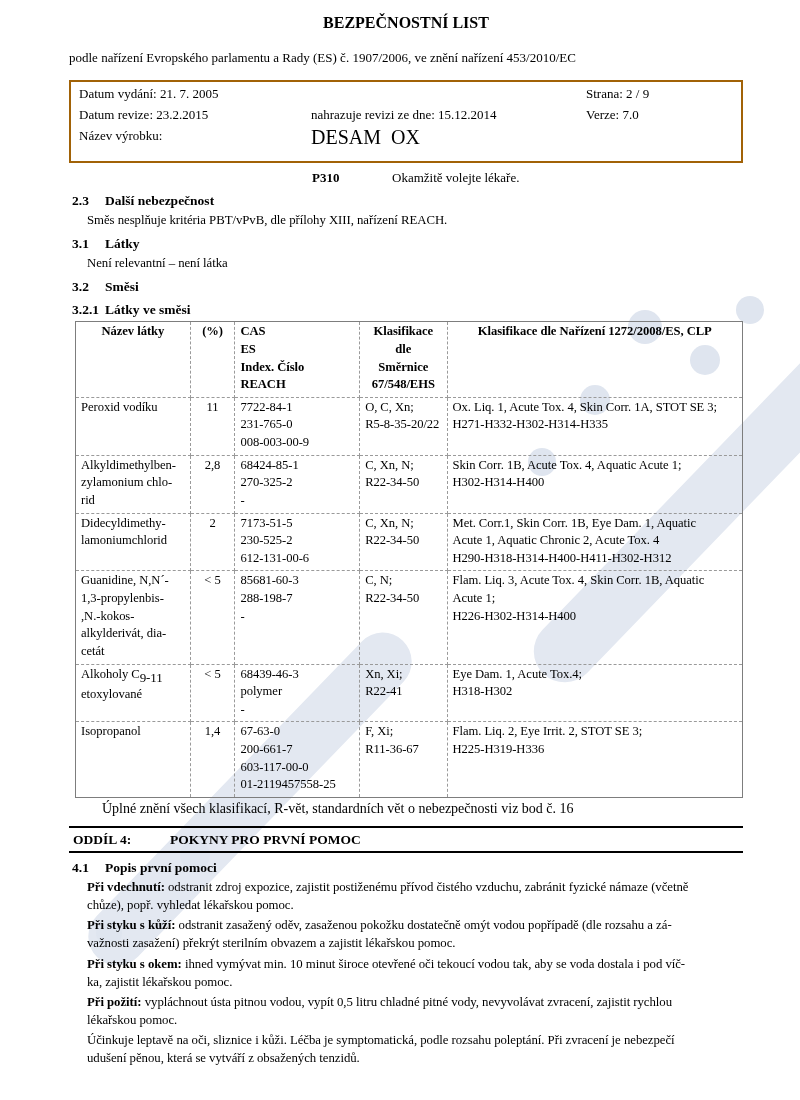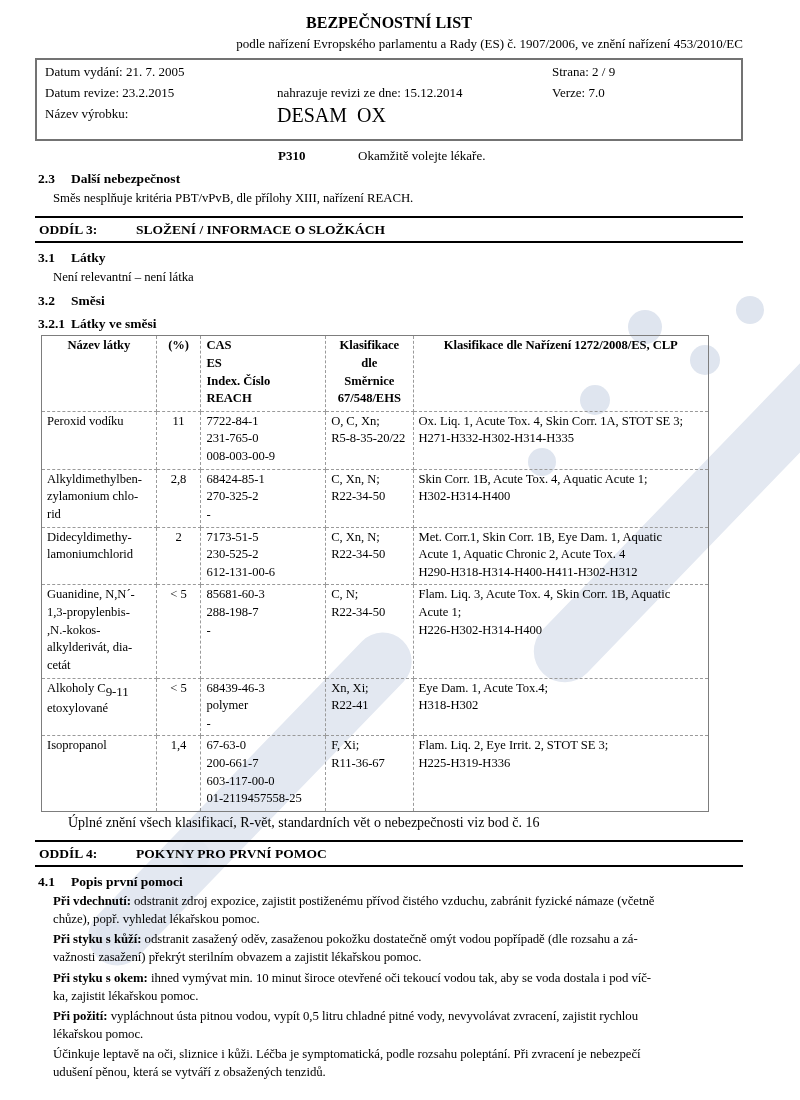--- a/index.html
+++ b/index.html
@@ -6,24 +6,24 @@
   body{
     width:800px;height:1100px;background:#ffffff;color:#000;
     font-family:"Liberation Serif", serif;font-size:13px;
     position:relative;overflow:hidden;
   }
   .watermark{position:absolute;inset:0;z-index:0;}
   .wm-bar{position:absolute;background:#e3e8f1;border-radius:40px;}
   .wm-bar1{left:470px;top:470px;width:480px;height:62px;transform:rotate(-46deg);}
   .wm-bar2{left:30px;top:770px;width:440px;height:58px;transform:rotate(-46deg);}
   .wm-dot{position:absolute;background:#dfe5ef;border-radius:50%;}
-  .page{position:absolute;inset:0;z-index:1;padding:10px 57px 0 35px;box-sizing:border-box;}
+  .page{position:absolute;inset:0;z-index:1;padding:10px 57px 0 69px;box-sizing:border-box;}
   .doc-title{text-align:center;font-weight:bold;font-size:16px;margin-top:4px;}
-  .doc-subtitle{text-align:right;font-size:13px;margin-top:4px;}
-  .header-box{border:2px solid #737373;margin-top:6px;padding:4px 8px 6px;}
+  .doc-subtitle{text-align:left;font-size:13px;margin-top:18px;}
+  .header-box{border:2px solid #a16207;margin-top:14px;padding:4px 8px 6px;}
   .hb-row{position:relative;height:21px;}
   .hb-row3{height:27px;}
   .hb-row span{position:absolute;top:0;white-space:pre;}
   .hb-c1{left:0;}
   .hb-c2{left:232px;}
   .hb-c3{left:507px;}
   .product{font-size:20px;top:-2px !important;}
   .p310{padding-left:243px;margin-top:7px;font-size:13px;}
   .p310 b{display:inline-block;width:80px;}
   .h2{font-weight:bold;font-size:13.5px;margin:7px 0 2px;padding-left:3px;}
@@ -88,23 +88,20 @@
 
   <div class="p310">
     <b>P310</b><span>Okamžitě volejte lékaře.</span>
   </div>
 
   <div class="h2">
     <span class="hnum">2.3</span><span>Další nebezpečnost</span>
   </div>
   <p class="body">Směs nesplňuje kritéria PBT/vPvB, dle přílohy XIII, nařízení REACH.</p>
 
-  <div class="section-bar">
-    <span class="num">ODDÍL 3:</span><span>SLOŽENÍ / INFORMACE O SLOŽKÁCH</span>
-  </div>
 
   <div class="h2">
     <span class="hnum">3.1</span><span>Látky</span>
   </div>
   <p class="body">Není relevantní – není látka</p>
 
   <div class="h2">
     <span class="hnum">3.2</span><span>Směsi</span>
   </div>
   <div class="h2">

